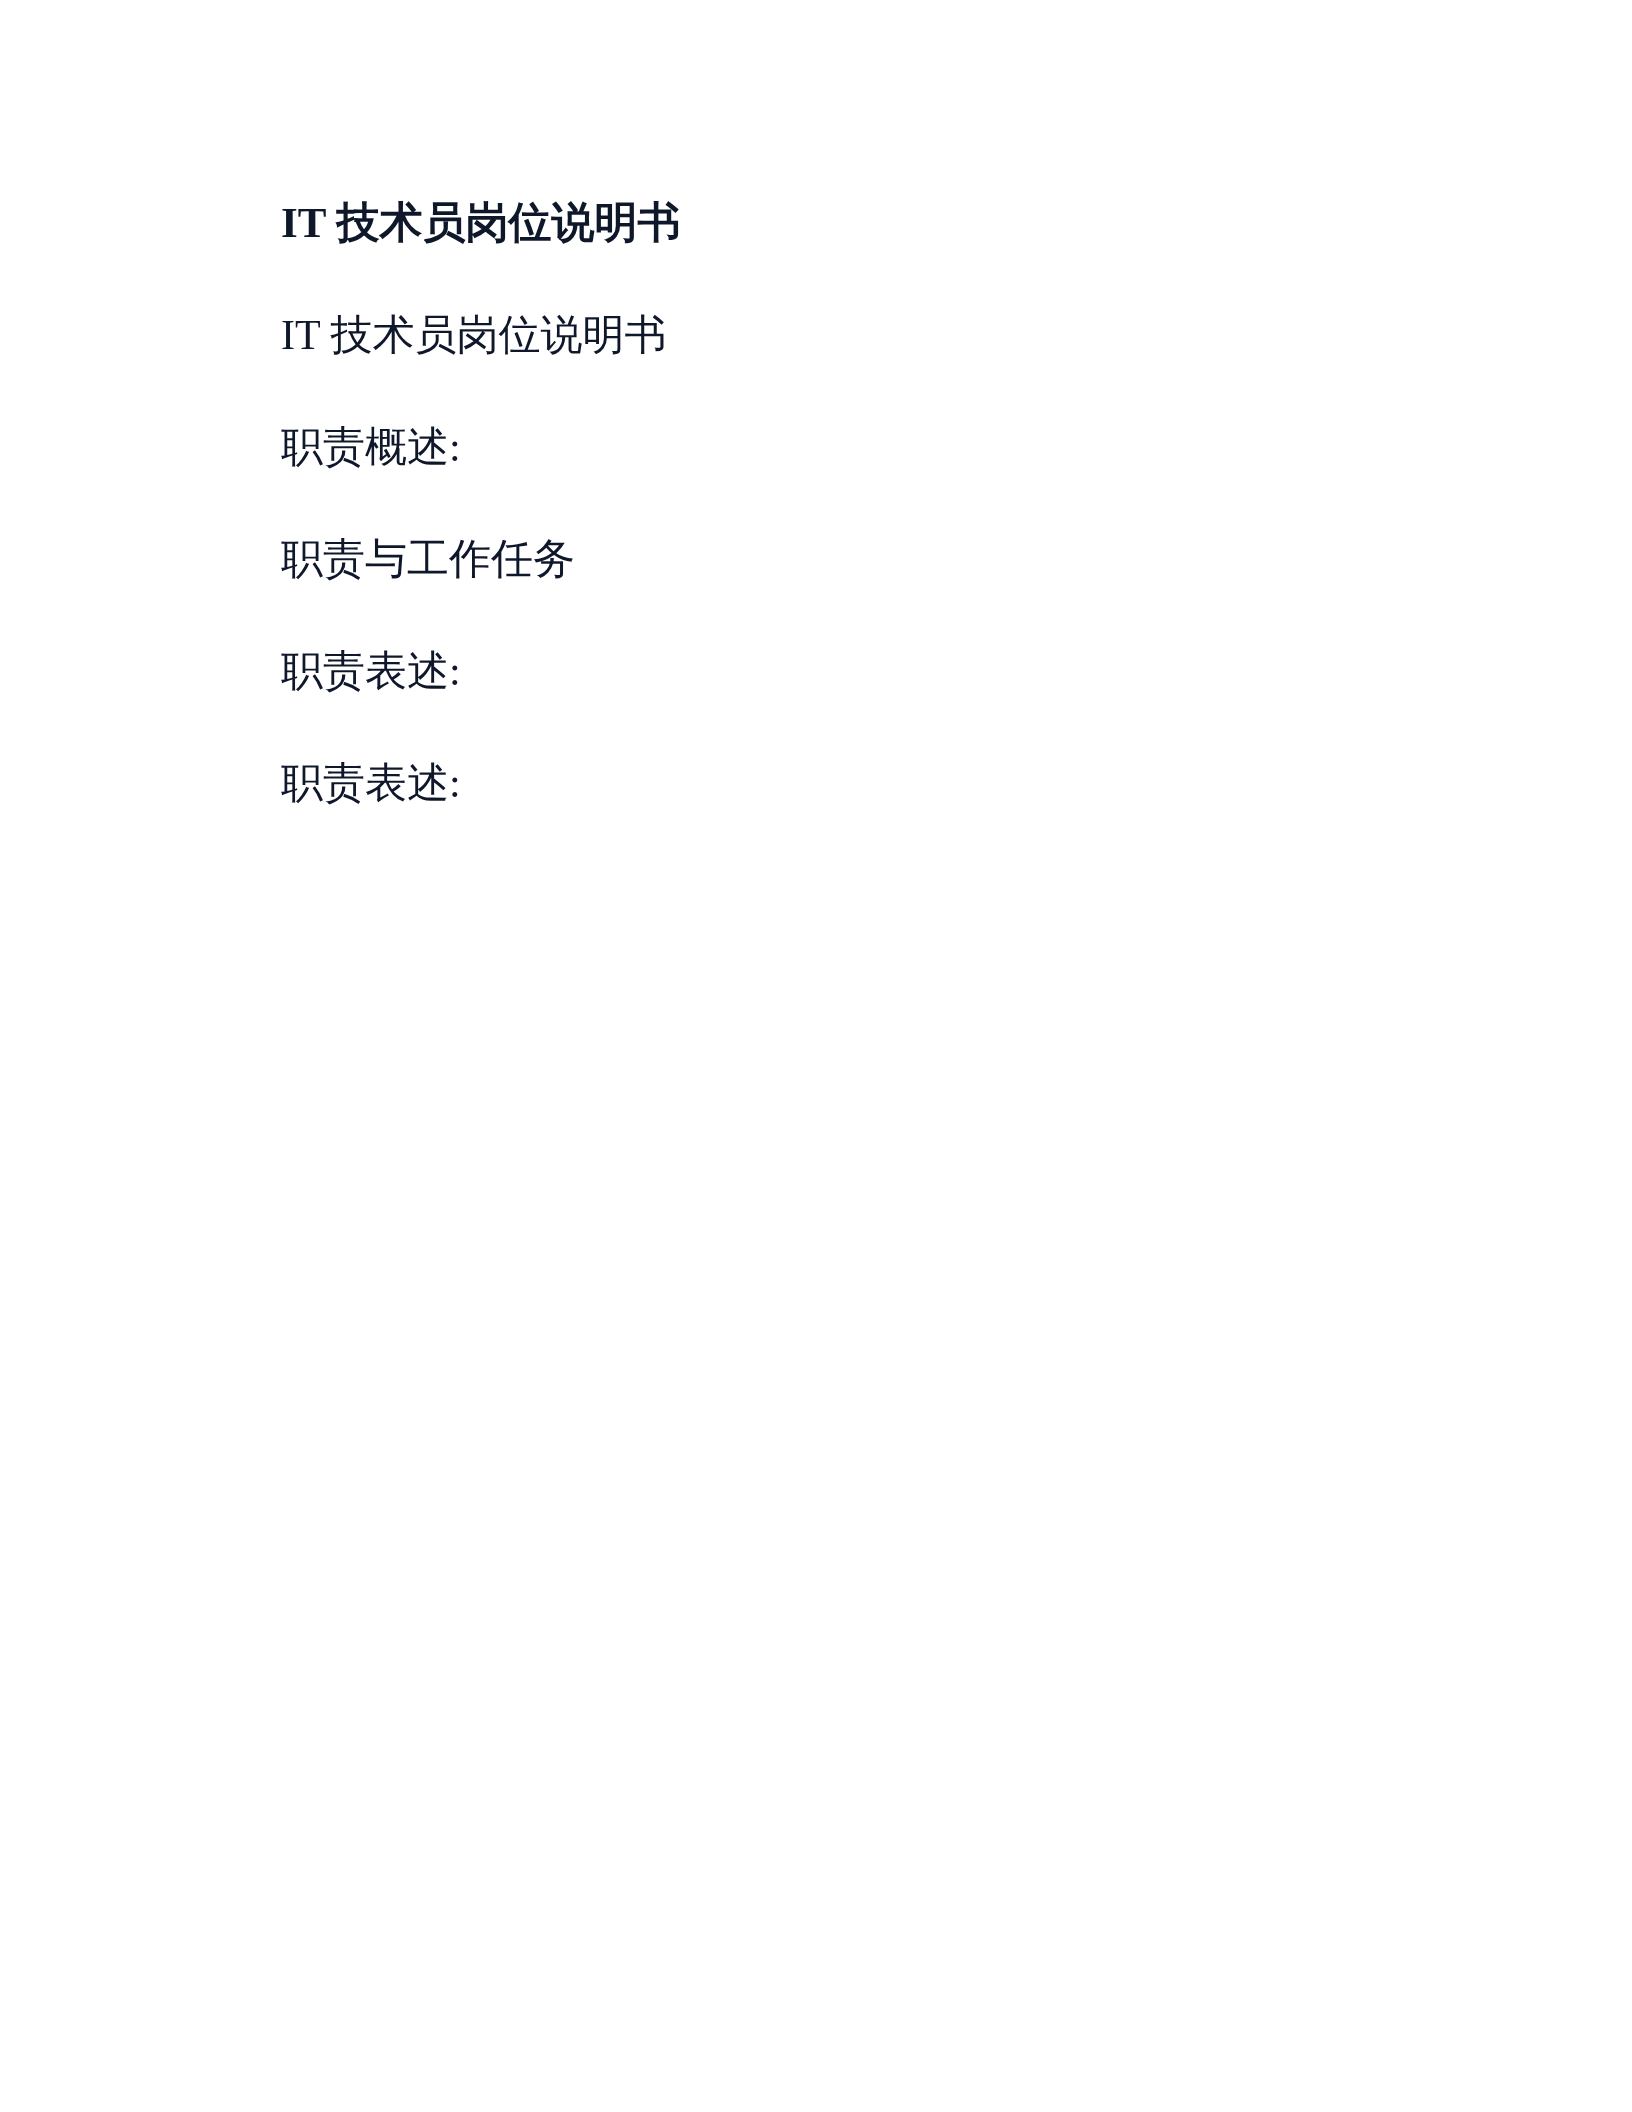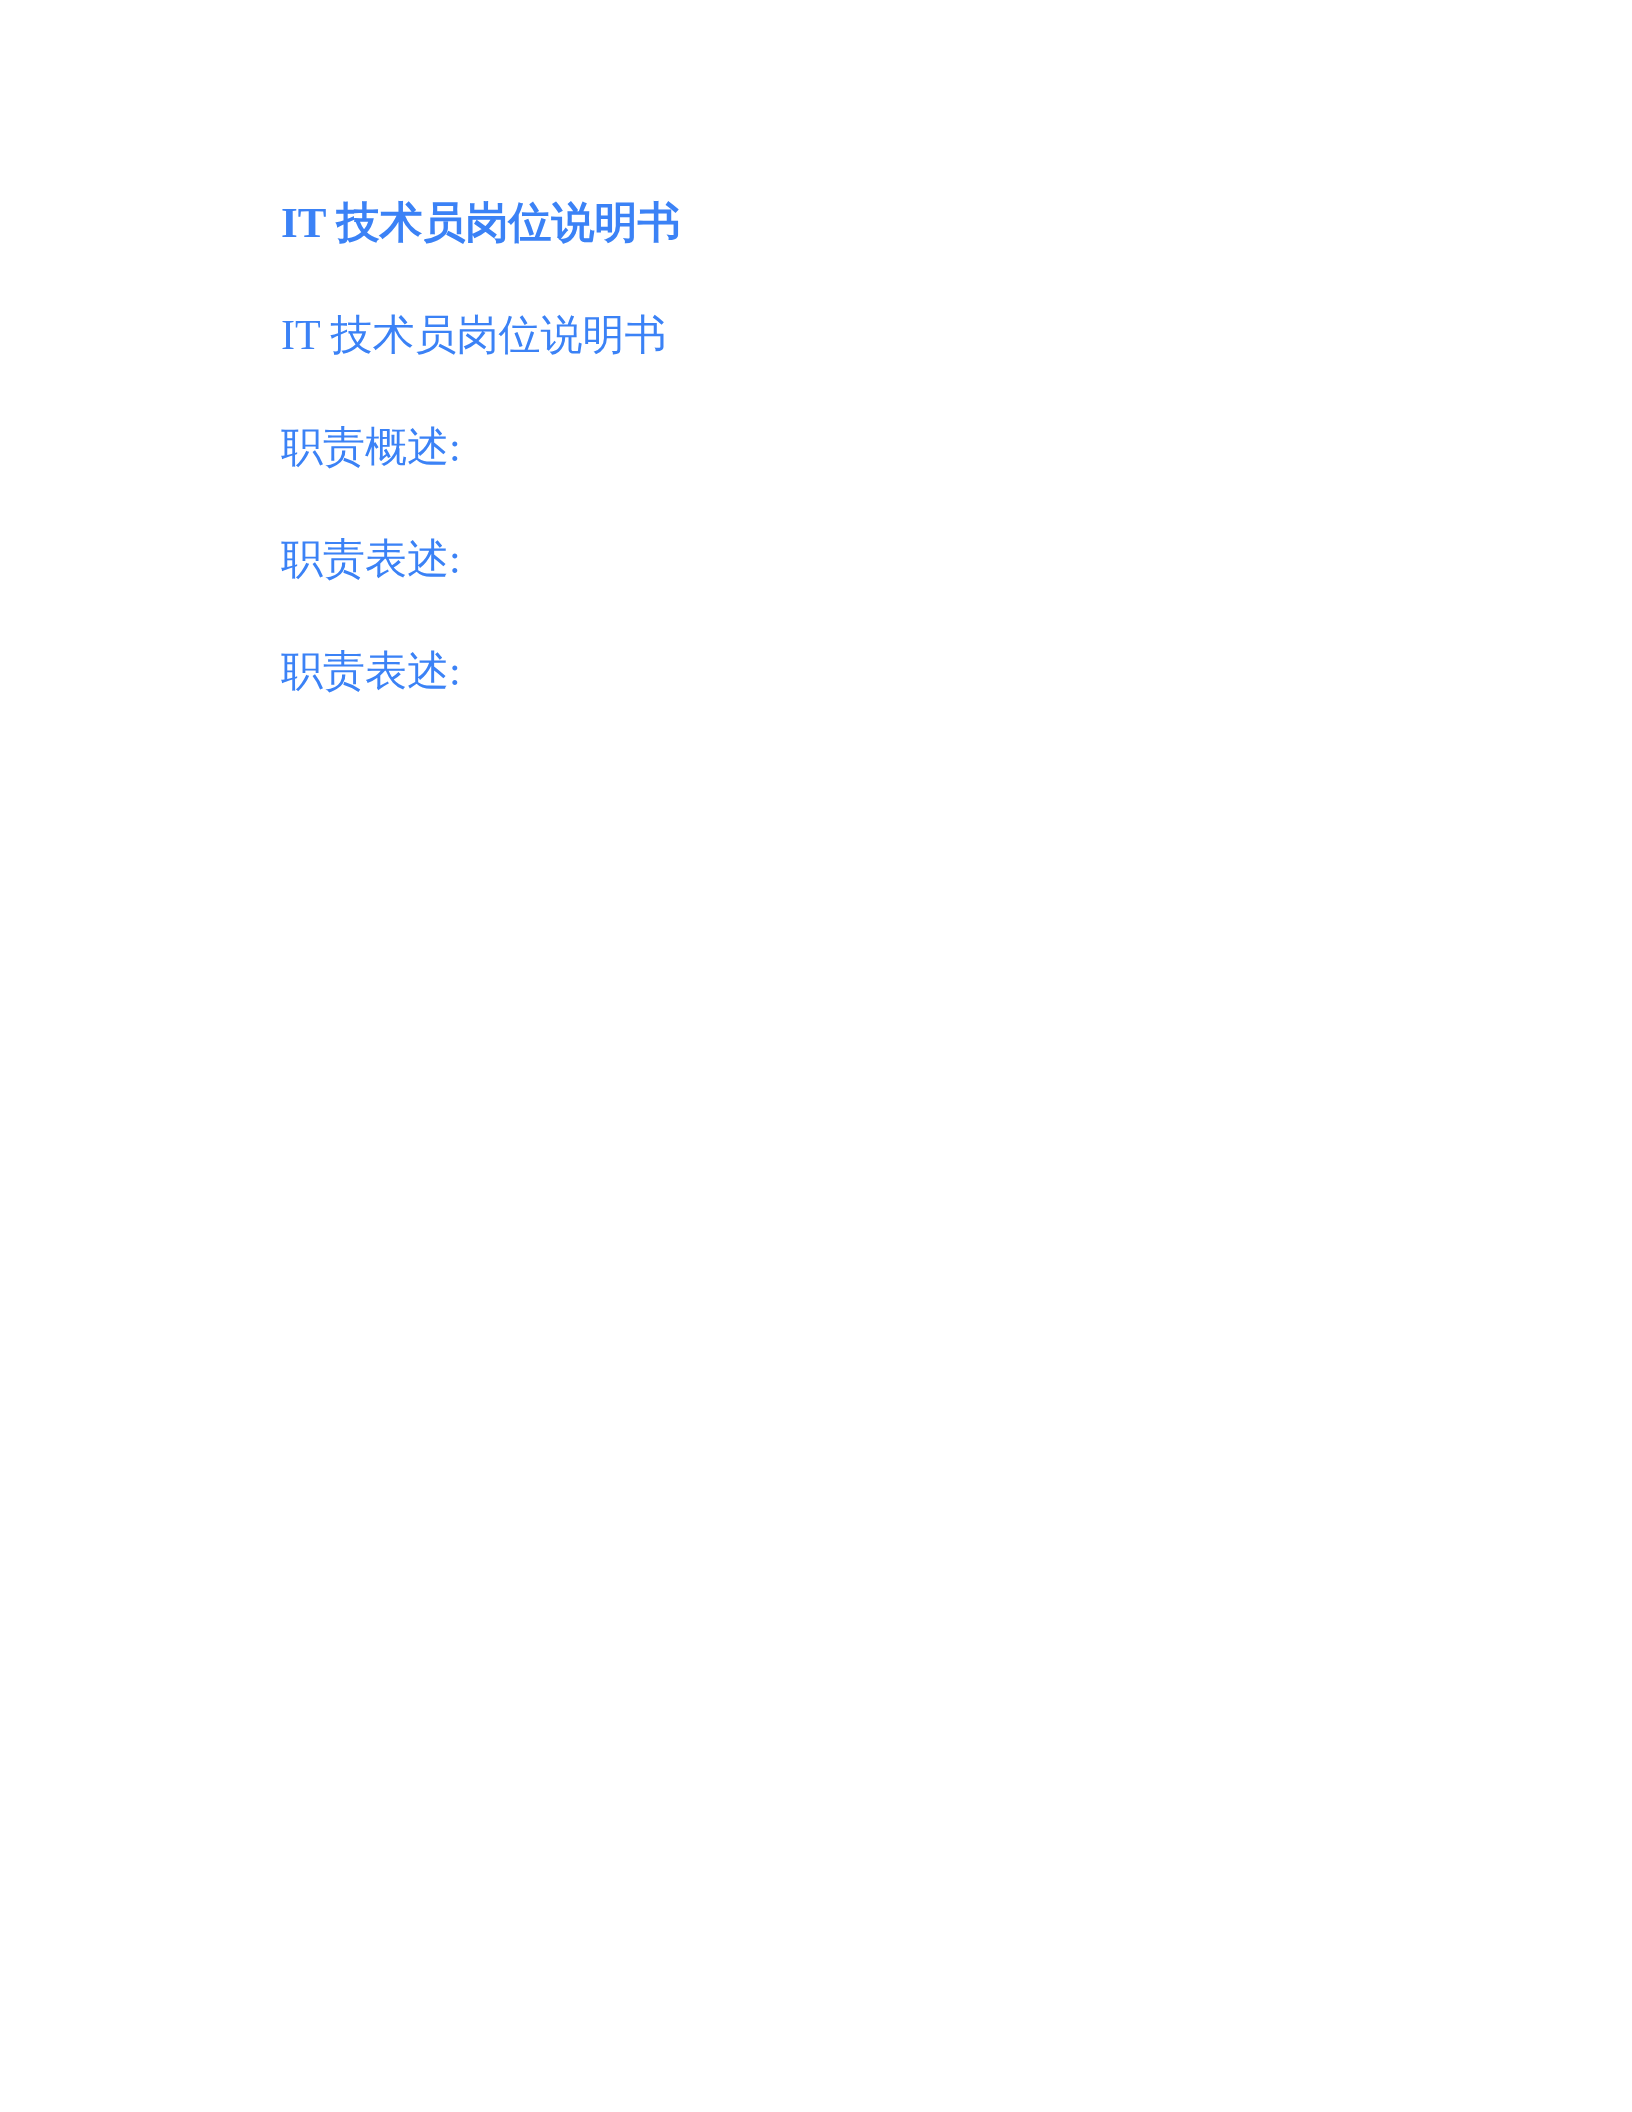--- a/index.html
+++ b/index.html
@@ -14,21 +14,21 @@
     height: 2112px;
     background: #ffffff;
     padding: 193px 299px 0 197px;
     overflow: hidden;
   }
   .para {
     margin: 0 15px 52px 0;
     font-family: "Liberation Serif", "DejaVu Serif", serif;
     font-size: 42px;
     line-height: 60px;
-    color: #3b82f6;
+    color: #0f172a;
     text-indent: 84px;
     text-align: justify;
     letter-spacing: 0;
   }
   .para.title-bold {
     font-weight: bold;
     font-size: 43px;
   }
 </style>
 </head>
@@ -36,20 +36,21 @@
 
 <div class="page">
 
   <p class="para title-bold">IT 技术员岗位说明书</p>
 
   <p class="para">IT 技术员岗位说明书</p>
 
   <p class="para">职责概述:</p>
 
 
+  <p class="para">职责与工作任务</p>
 
   <p class="para">职责表述:</p>
 
 
 
   <p class="para">职责表述:</p>
 
 </div>
 
 </body></html>

